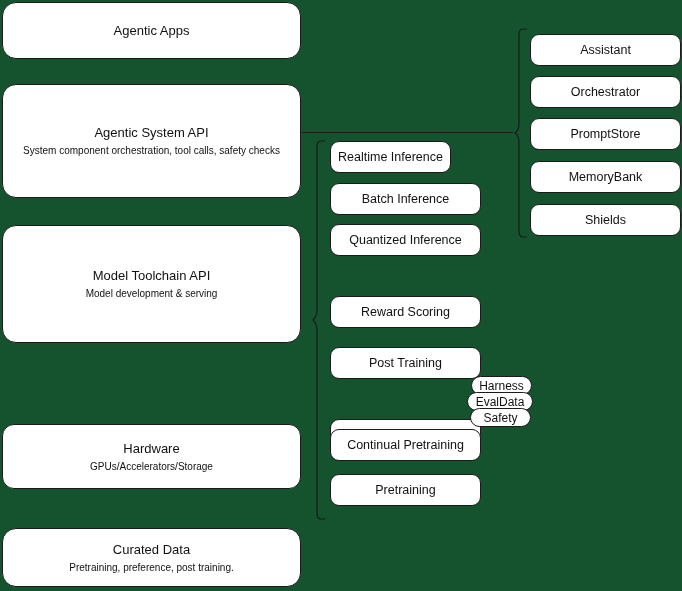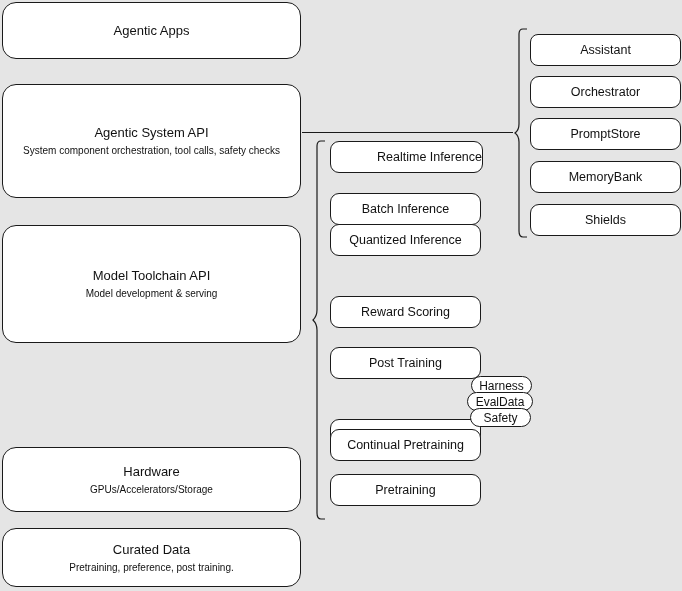--- a/index.html
+++ b/index.html
@@ -8,21 +8,21 @@
     background: #ffffff;
   }
   body {
     font-family: "Liberation Sans", sans-serif;
     -webkit-font-smoothing: antialiased;
   }
   #canvas {
     position: relative;
     width: 682px;
     height: 591px;
-    background: #e5e5e5;
+    background: #14532d;
     overflow: hidden;
   }
 
   
   .box {
     position: absolute;
     box-sizing: border-box;
     border: 1px solid #1a1a1a;
     border-radius: 10px;
     background: #ffffff;
@@ -109,40 +109,40 @@
     <div class="layer-title">Agentic System API</div>
     <div class="layer-sub">System component orchestration, tool calls, safety checks</div>
   </div>
 
   <div class="box layer-box" style="left:2px; top:225px; width:299px; height:118px;">
     <div class="layer-title">Model Toolchain API</div>
     <div class="layer-sub">Model development &amp; serving</div>
   </div>
 
 
-  <div class="box layer-box" style="left:2px; top:447px; width:299px; height:65px;">
+  <div class="box layer-box" style="left:2px; top:424px; width:299px; height:65px;border-radius:12px;">
     <div class="layer-title">Hardware</div>
     <div class="layer-sub">GPUs/Accelerators/Storage</div>
   </div>
 
   <div class="box layer-box" style="left:2px; top:528px; width:299px; height:59px;">
     <div class="layer-title">Curated Data</div>
     <div class="layer-sub">Pretraining, preference, post training.</div>
   </div>
 
   <div class="connector" style="left:302px; top:132px; width:211px;"></div>
 
   <svg class="bracket" style="left:310px; top:140px;" width="16" height="380" viewBox="0 0 16 380">
     <path d="M15,1 L11,1 Q7,1 7,6 L7,170 Q7,176 3,180 Q7,184 7,190 L7,373 Q7,379 11,379 L15,379"></path>
   </svg>
 
-  <div class="box item-box" style="left:330px; top:141px; width:153px;align-items:flex-end;">
+  <div class="box item-box" style="left:330px; top:141px; width:121px;">
     <span class="item-label">Realtime Inference</span>
   </div>
-  <div class="box item-box" style="left:330px; top:183px; width:151px;margin-top:10px;">
+  <div class="box item-box" style="left:330px; top:183px; width:151px;">
     <span class="item-label">Batch Inference</span>
   </div>
   <div class="box item-box" style="left:330px; top:224px; width:151px;">
     <span class="item-label">Quantized Inference</span>
   </div>
   <div class="box item-box" style="left:330px; top:296px; width:151px;">
     <span class="item-label">Reward Scoring</span>
   </div>
   <div class="box item-box" style="left:330px; top:347px; width:151px;">
     <span class="item-label">Post Training</span>
@@ -164,21 +164,21 @@
     <span>EvalData</span>
   </div>
   <div class="pill" style="left:470px; top:408px; width:61px; height:19px;">
     <span>Safety</span>
   </div>
 
   <svg class="bracket" style="left:512px; top:28px;" width="16" height="210" viewBox="0 0 16 210">
     <path d="M15,1 L11,1 Q7,1 7,6 L7,96 Q7,102 3,105 Q7,108 7,114 L7,203 Q7,209 11,209 L15,209"></path>
   </svg>
 
-  <div class="box item-box" style="left:530px; top:34px; width:151px;border-radius:8px;">
+  <div class="box item-box" style="left:530px; top:34px; width:151px;">
     <span class="item-label">Assistant</span>
   </div>
   <div class="box item-box" style="left:530px; top:118px; width:151px;">
     <span class="item-label">PromptStore</span>
   </div>
   <div class="box item-box" style="left:530px; top:76px; width:151px;">
     <span class="item-label">Orchestrator</span>
   </div>
   <div class="box item-box" style="left:530px; top:161px; width:151px;">
     <span class="item-label">MemoryBank</span>

